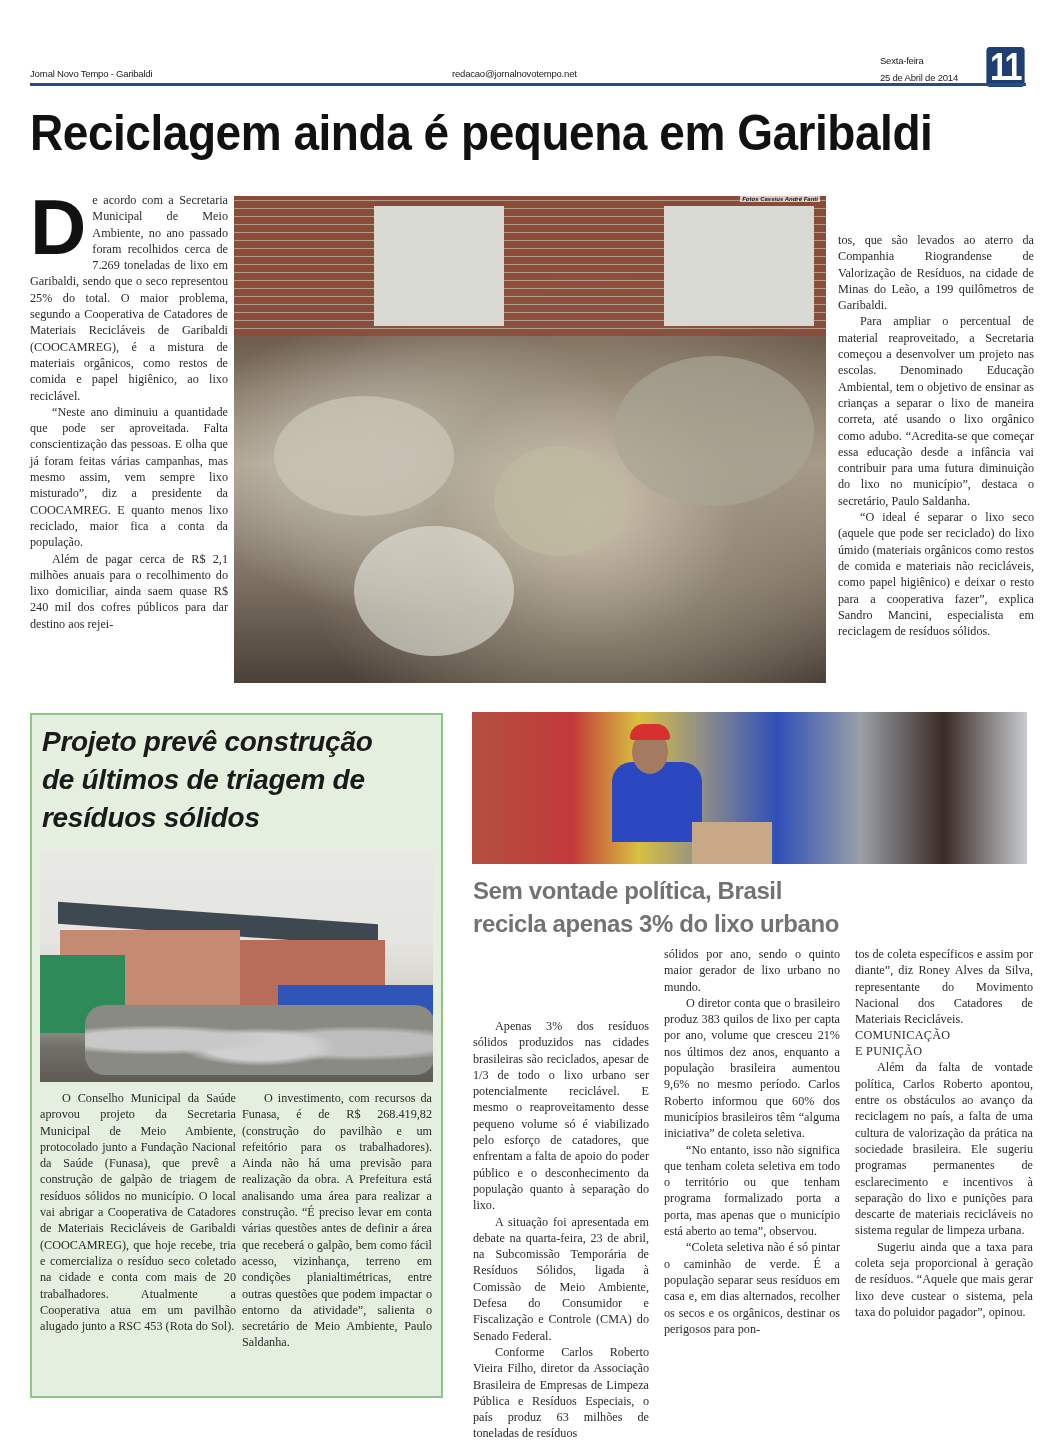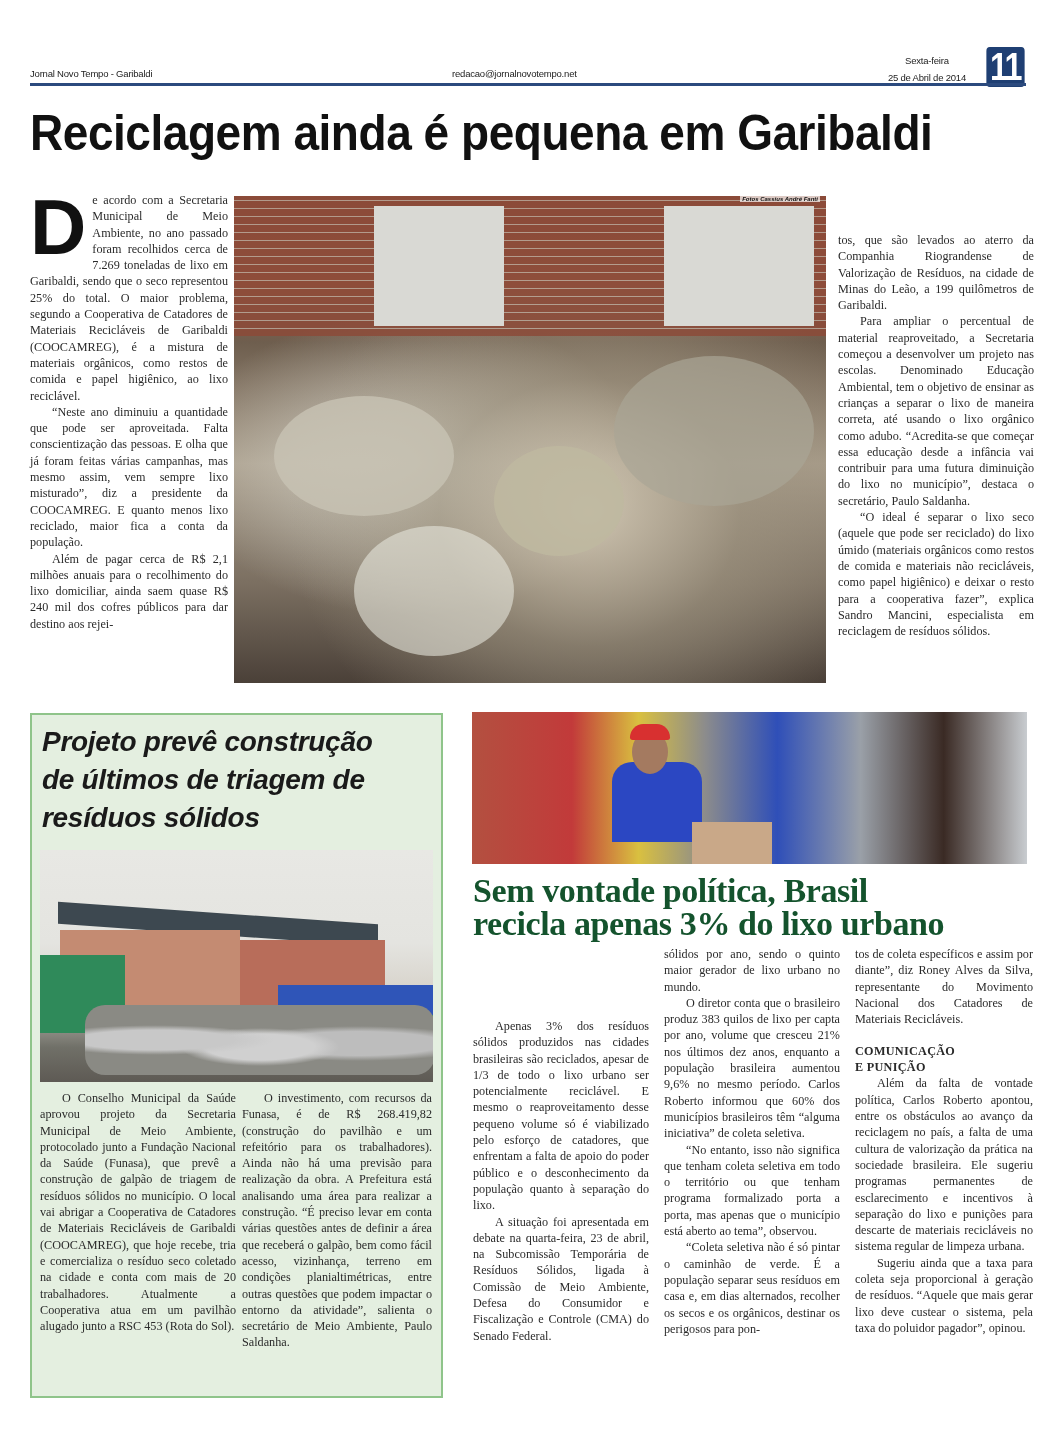--- a/index.html
+++ b/index.html
@@ -1,21 +1,21 @@
 <!DOCTYPE html>
 <html><head>
 <meta charset="utf-8">
 <style>
   * { box-sizing: border-box; margin: 0; padding: 0; }
   body { width: 1058px; height: 1443px; background: #ffffff; position: relative; overflow: hidden; font-family: "Liberation Serif", serif; color: #222; }
 
   .hdr-left, .hdr-center, .hdr-right { position: absolute; font-family: "Liberation Sans", sans-serif; font-size: 9.5px; color: #222; letter-spacing: -0.2px; }
   .hdr-left { left: 30px; top: 68px; }
   .hdr-center { left: 452px; top: 68px; }
-  .hdr-right { right: 92px; top: 52px; text-align: center; line-height: 17px; }
+  .hdr-right { right: 100px; top: 52px; text-align: left; line-height: 17px; }
   .page-num { position: absolute; left: 983px; top: 47px; width: 45px; height: 40px; background: #1f3f73; border-radius: 4px; color: #fff; font-family: "Liberation Sans", sans-serif; font-weight: bold; font-size: 38px; line-height: 40px; text-align: center; letter-spacing: -2px; transform: scaleX(0.85); }
   .hdr-rule { position: absolute; left: 30px; top: 83px; width: 996px; height: 3px; background: #2b4a7e; }
 
   .main-title { position: absolute; left: 30px; top: 104px; font-family: "Liberation Sans", sans-serif; font-weight: bold; font-size: 50px; color: #111; letter-spacing: -0.5px; transform: scaleX(0.92); transform-origin: left top; white-space: nowrap; }
 
   .col { position: absolute; font-size: 12.2px; line-height: 16.3px; text-align: justify; color: #2a2a2a; }
   .col p { text-indent: 22px; }
   .col p.noindent { text-indent: 0; }
   .dropcap { float: left; font-family: "Liberation Sans", sans-serif; font-weight: bold; font-size: 78px; line-height: 62px; margin: 4px 6px 0 0; color: #111; }
 
@@ -41,22 +41,22 @@
   .container-blue { position: absolute; left: 238px; top: 135px; width: 160px; height: 40px; background: #2f55b8; border-bottom: 10px solid #2c9c4c; }
   .bags { position: absolute; left: 45px; top: 155px; width: 350px; height: 70px; background: radial-gradient(ellipse at 20% 50%, #c8c8c8 0 20%, transparent 30%), radial-gradient(ellipse at 50% 60%, #d0d0d0 0 22%, transparent 32%), radial-gradient(ellipse at 78% 55%, #bdbdbd 0 22%, transparent 32%), #8a8a84; border-radius: 20px; }
 
   .photo-workers { left: 472px; top: 712px; width: 555px; height: 152px;
     background: linear-gradient(90deg, #b35040 0%, #c23a3a 18%, #d9c040 30%, #8c8c8c 42%, #2f4fb8 55%, #9aa0a8 70%, #3a2a24 85%, #c8ccd0 100%); filter: blur(0.5px); }
   .photo-workers .face { position: absolute; left: 160px; top: 18px; width: 36px; height: 44px; border-radius: 50%; background: #a47a60; }
   .photo-workers .hat { position: absolute; left: 158px; top: 12px; width: 40px; height: 16px; border-radius: 20px 20px 4px 4px; background: #d83030; }
   .photo-workers .shirt { position: absolute; left: 140px; top: 50px; width: 90px; height: 80px; background: #2b47c2; border-radius: 20px 20px 0 0; }
   .photo-workers .box1 { position: absolute; left: 220px; top: 110px; width: 80px; height: 42px; background: #c9a888; }
 
-  .sub-title { position: absolute; left: 473px; top: 874px; font-family: Liberation Serif, serif; font-size: 34px; line-height: 33px; color: #14532d; letter-spacing: -0.4px; }
-  .subhead { font-weight: bold; font-size: 12.2px; letter-spacing: 0.3px; text-indent: 0; margin-top: 16px; line-height: 16px; }
+  .sub-title { position: absolute; left: 473px; top: 874px; font-family: Liberation Sans, sans-serif; font-size: 24px; line-height: 33px; color: #737373; letter-spacing: -0.4px; }
+  .subhead { font-weight: normal; font-size: 12.2px; letter-spacing: 0.3px; text-indent: 0; line-height: 16px; }
 </style>
 </head>
 <body>
 
 <div class="hdr-left">Jornal Novo Tempo - Garibaldi</div>
 <div class="hdr-center">redacao@jornalnovotempo.net</div>
 <div class="hdr-right">
   <div>Sexta-feira</div>
   <div>25 de Abril de 2014</div>
 </div>
@@ -117,20 +117,21 @@
   <div class="box1"></div>
 </div>
 <h2 class="sub-title">
   <div>Sem vontade política, Brasil</div>
   <div>recicla apenas 3% do lixo urbano</div>
 </h2>
 
 <div class="col" style="left:473px; top:986px; width:176px;margin-top:32px;">
   <p>Apenas 3% dos resíduos sólidos produzidos nas cidades brasileiras são reciclados, apesar de 1/3 de todo o lixo urbano ser potencialmente reciclável. E mesmo o reaproveitamento desse pequeno volume só é viabilizado pelo esforço de catadores, que enfrentam a falta de apoio do poder público e o desconhecimento da população quanto à separação do lixo.</p>
   <p>A situação foi apresentada em debate na quarta-feira, 23 de abril, na Subcomissão Temporária de Resíduos Sólidos, ligada à Comissão de Meio Ambiente, Defesa do Consumidor e Fiscalização e Controle (CMA) do Senado Federal.</p>
+  <p>Conforme Carlos Roberto Vieira Filho, diretor da Associação Brasileira de Empresas de Limpeza Pública e Resíduos Especiais, o país produz 63 milhões de toneladas de resíduos</p>
 </div>
 <div class="col" style="left:664px; top:946px; width:176px;">
   <p class="noindent">sólidos por ano, sendo o quinto maior gerador de lixo urbano no mundo.</p>
   <p>O diretor conta que o brasileiro produz 383 quilos de lixo per capta por ano, volume que cresceu 21% nos últimos dez anos, enquanto a população brasileira aumentou 9,6% no mesmo período. Carlos Roberto informou que 60% dos municípios brasileiros têm “alguma iniciativa” de coleta seletiva.</p>
   <p>“No entanto, isso não significa que tenham coleta seletiva em todo o território ou que tenham programa formalizado porta a porta, mas apenas que o município está aberto ao tema”, observou.</p>
   <p>“Coleta seletiva não é só pintar o caminhão de verde. É a população separar seus resíduos em casa e, em dias alternados, recolher os secos e os orgânicos, destinar os perigosos para pon-</p>
 </div>
 <div class="col" style="left:855px; top:946px; width:178px;">
   <p class="noindent">tos de coleta específicos e assim por diante”, diz Roney Alves da Silva, representante do Movimento Nacional dos Catadores de Materiais Recicláveis.</p>
   <div class="subhead">

